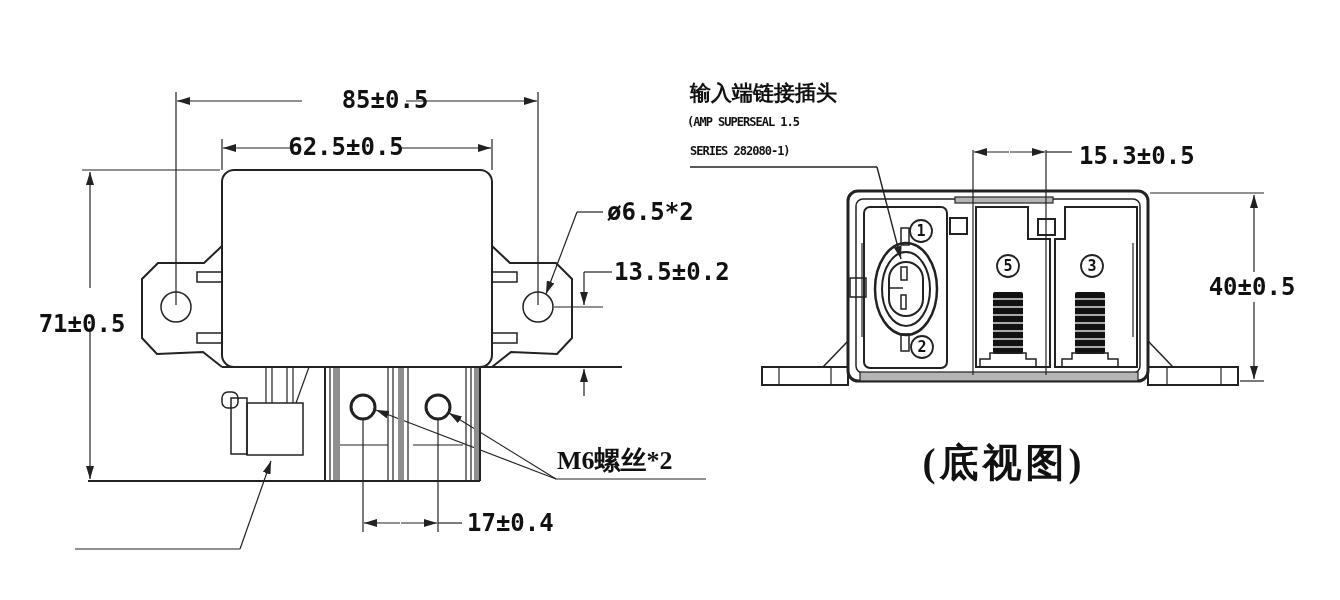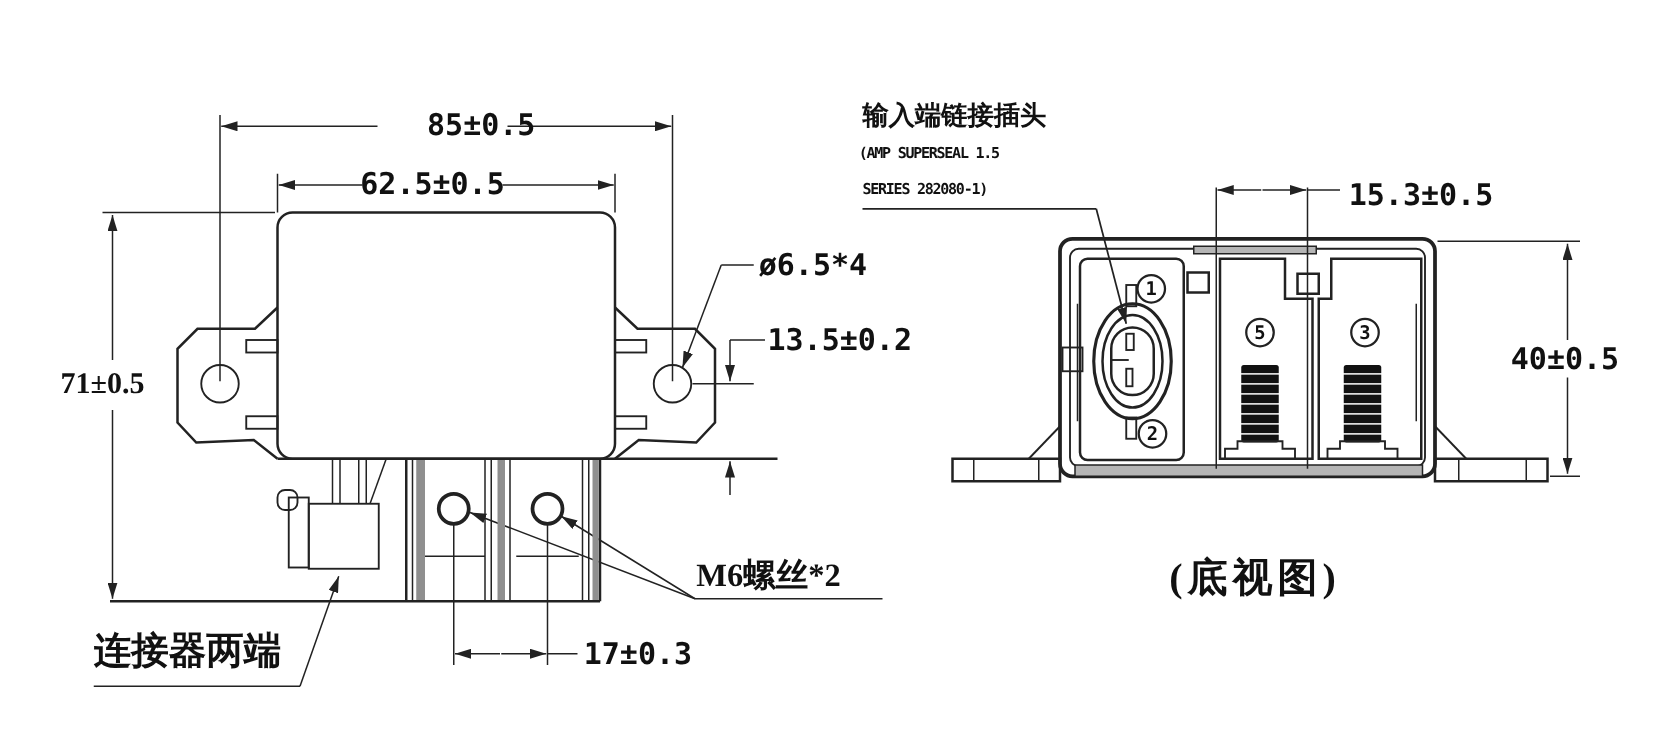--- a/index.html
+++ b/index.html
@@ -9,21 +9,21 @@
   .lbl{position:absolute;white-space:nowrap;color:#111;line-height:1;}
   .ctr{transform:translate(-50%,-50%);}
   .lft{transform:translate(0,-50%);}
   .dim{font-family:"DejaVu Sans Mono","Liberation Mono",monospace;font-weight:700;}
   .d24{font-size:24px;}
   .d18{font-size:12px;letter-spacing:-1px;}
   .cjk{font-family:Liberation Serif, serif;font-weight:700;}
   .c30{font-size:30px;}
   .c27{font-size:26px;text-align:center;}
   .c21{font-size:21px;}
-  .c29{font-size:32px;letter-spacing:4px;}
+  .c29{font-size:39px;letter-spacing:4px;}
   .svgdigit{font-family:"DejaVu Sans Mono",monospace;font-weight:700;font-size:15px;}
 </style>
 </head>
 <body>
 
 <div id="stage">
 
   <svg width="1340" height="600" viewBox="0 0 1340 600">
     <defs>
       <marker id="arw" orient="auto" markerUnits="userSpaceOnUse" markerWidth="14" markerHeight="8" refX="13" refY="4">
@@ -219,31 +219,30 @@
         <line x1="1254" y1="272" x2="1254" y2="195" marker-end="url(#arw)"></line>
         <line x1="1254" y1="302" x2="1254" y2="379" marker-end="url(#arw)"></line>
       </g>
     </g>
   </svg>
 
   <div class="lbl ctr dim d24" style="left:354px;top:100px;margin-left:31px;">85±0.5</div>
 
   <div class="lbl ctr dim d24" style="left:346px;top:147px;">62.5±0.5</div>
 
-  <div class="lbl ctr dim d24" style="left:82px;top:307px;font-family:Liberation Serif, serif;">71±0.5</div>
-
-  <div class="lbl lft dim d24" style="left:607px;top:212px;">ø6.5*4</div>
+  <div class="lbl ctr dim d24" style="left:82px;top:324px;">71±0.5</div>
+
+  <div class="lbl lft dim d24" style="left:607px;top:212px;">ø6.5*2</div>
 
   <div class="lbl lft dim d24" style="left:614px;top:272px;">13.5±0.2</div>
 
   <div class="lbl lft cjk c27" style="left:557px;top:461px;">M6螺丝*2</div>
 
-  <div class="lbl lft dim d24" style="left:467px;top:523px;">17±0.3</div>
-
-  <div class="lbl lft cjk c30" style="left:75px;top:521px;">连接器两端</div>
+  <div class="lbl lft dim d24" style="left:467px;top:523px;">17±0.4</div>
+
 
   <div class="lbl lft cjk c21" style="left:690px;top:93px;">输入端链接插头</div>
 
   <div class="lbl lft dim d18" style="left:687px;top:122px;">(AMP SUPERSEAL 1.5</div>
 
   <div class="lbl lft dim d18" style="left:690px;top:151px;">SERIES 282080-1)</div>
 
   <div class="lbl lft dim d24" style="left:1079px;top:156px;">15.3±0.5</div>
 
   <div class="lbl ctr dim d24" style="left:1252px;top:287px;">40±0.5</div>

